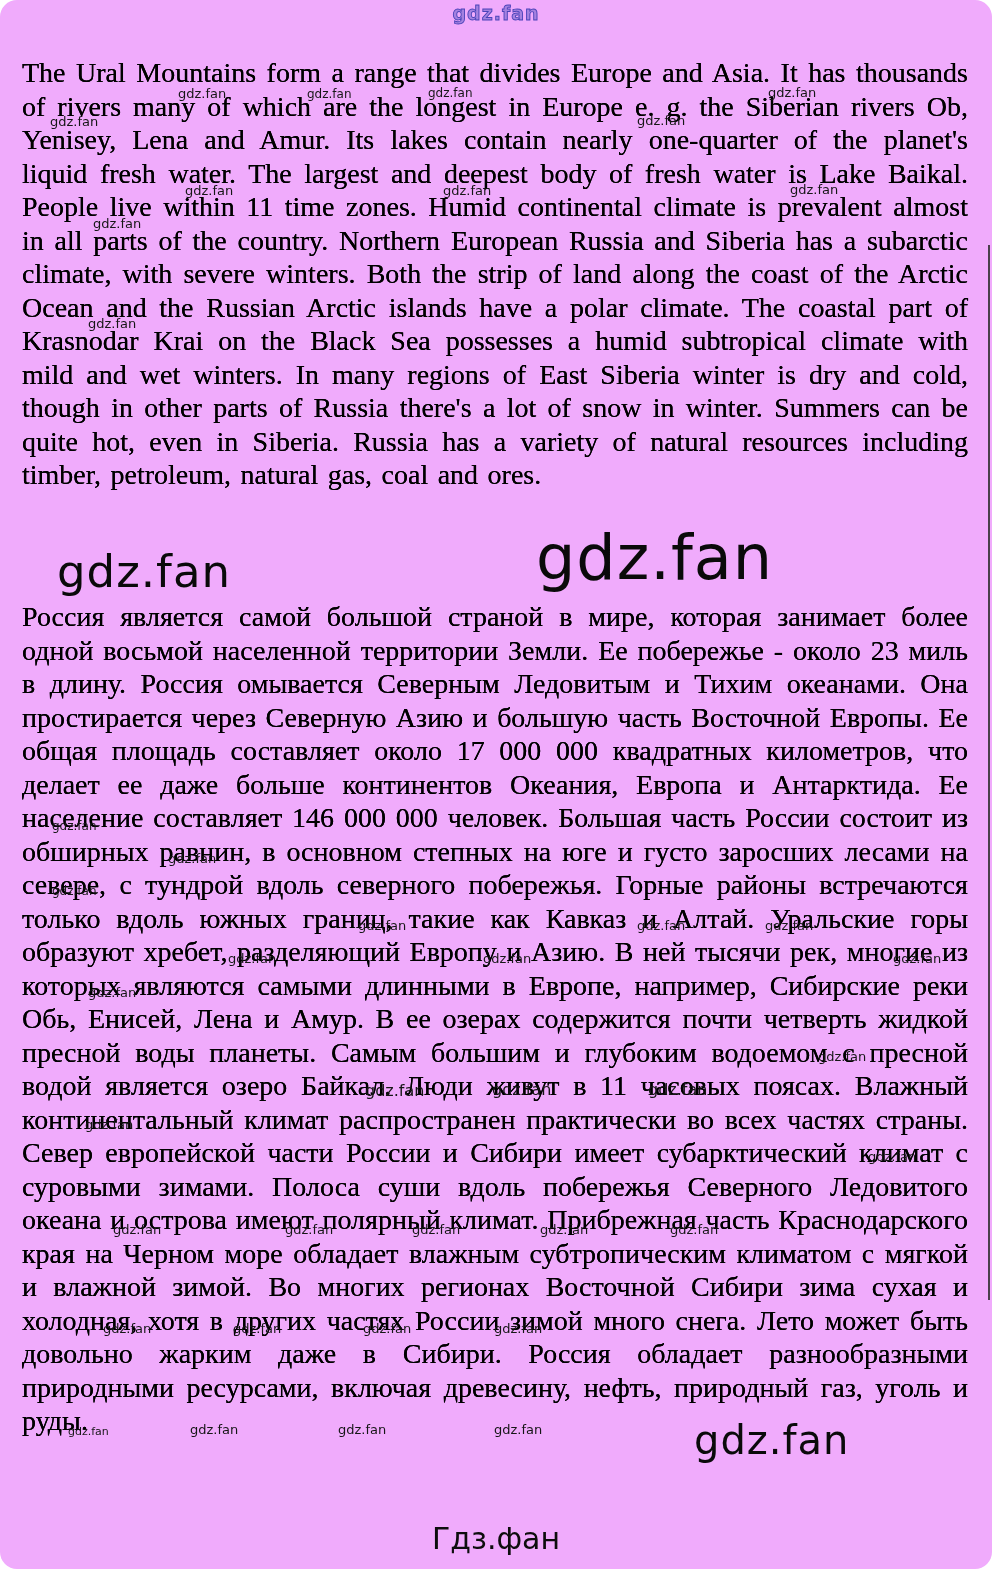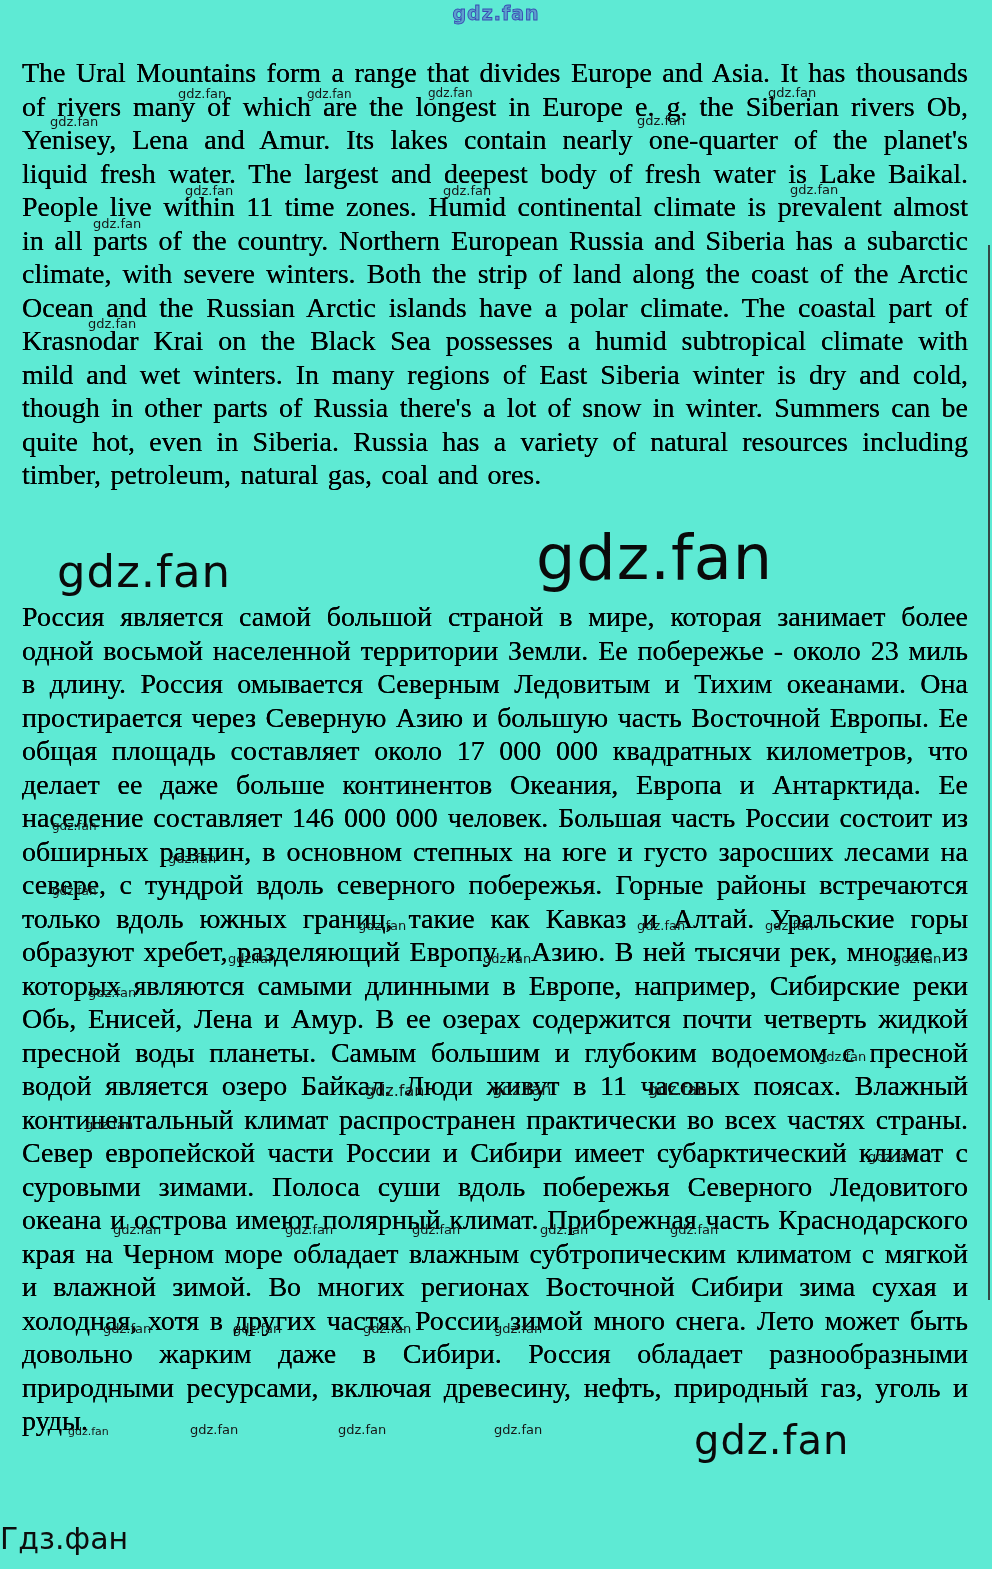--- a/index.html
+++ b/index.html
@@ -1,19 +1,20 @@
 <!DOCTYPE html>
 <html><head>
 <meta charset="utf-8">
 <style>
   html,body { margin:0; padding:0; background:#ffffff; }
   .page {
     position:relative; width:992px; height:1569px;
-    background:#5eead4; overflow:hidden;
+    background:#f0abfc; overflow:hidden;
     font-family:"Liberation Serif", serif;
+    border-radius:17px;
   }
   .top-wm {
     position:absolute; top:2px; left:0; width:100%;
     text-align:center;
     font-family:"DejaVu Sans", sans-serif;
     font-size:19px; font-weight:bold; letter-spacing:1px;
     color:rgba(88,88,195,0.50);
     -webkit-text-stroke:0.9px rgba(52,52,175,0.85);
   }
   .para {
@@ -23,20 +24,21 @@
     text-shadow:0 0 0.5px #000;
   }
   .para-en { top:56px;  word-spacing:2.5px; }
   .para-ru { top:600px; word-spacing:1.5px; }
   .wm {
     position:absolute; line-height:1; white-space:nowrap;
     font-family:"DejaVu Sans", sans-serif; color:#161616;
   }
   .footer {
     position:absolute; top:1521px; left:0; width:100%;
+    text-align:center;
     font-family:"DejaVu Sans", sans-serif;
     font-size:30px; color:#0d0d0d;
   }
   .scan-edge {
     position:absolute; left:988px; top:245px;
     width:2px; height:1055px;
     background:#2b2b2b; opacity:0.85;
   }
 </style>
 </head>

